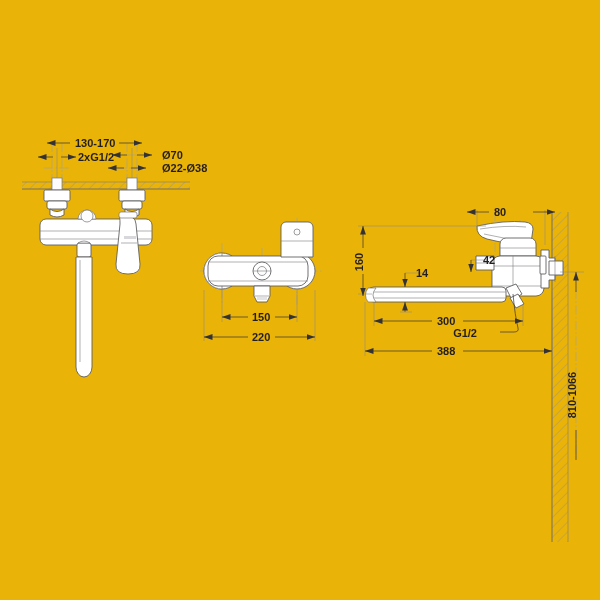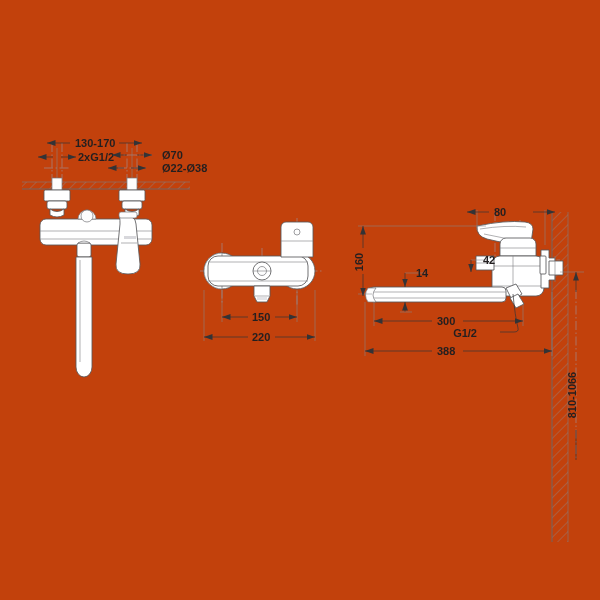--- a/index.html
+++ b/index.html
@@ -8,21 +8,21 @@
     padding: 0;
     background: #ffffff;
   }
   body {
     font-family: "Liberation Sans", sans-serif;
   }
   #sheet {
     position: relative;
     width: 600px;
     height: 600px;
-    background: #c2410c;
+    background: #eab308;
     overflow: hidden;
   }
   #sheet svg {
     display: block;
   }
   .dimtext {
     font-family: "Liberation Sans", sans-serif;
     font-size: 11px;
     font-weight: bold;
     fill: #231f20;

